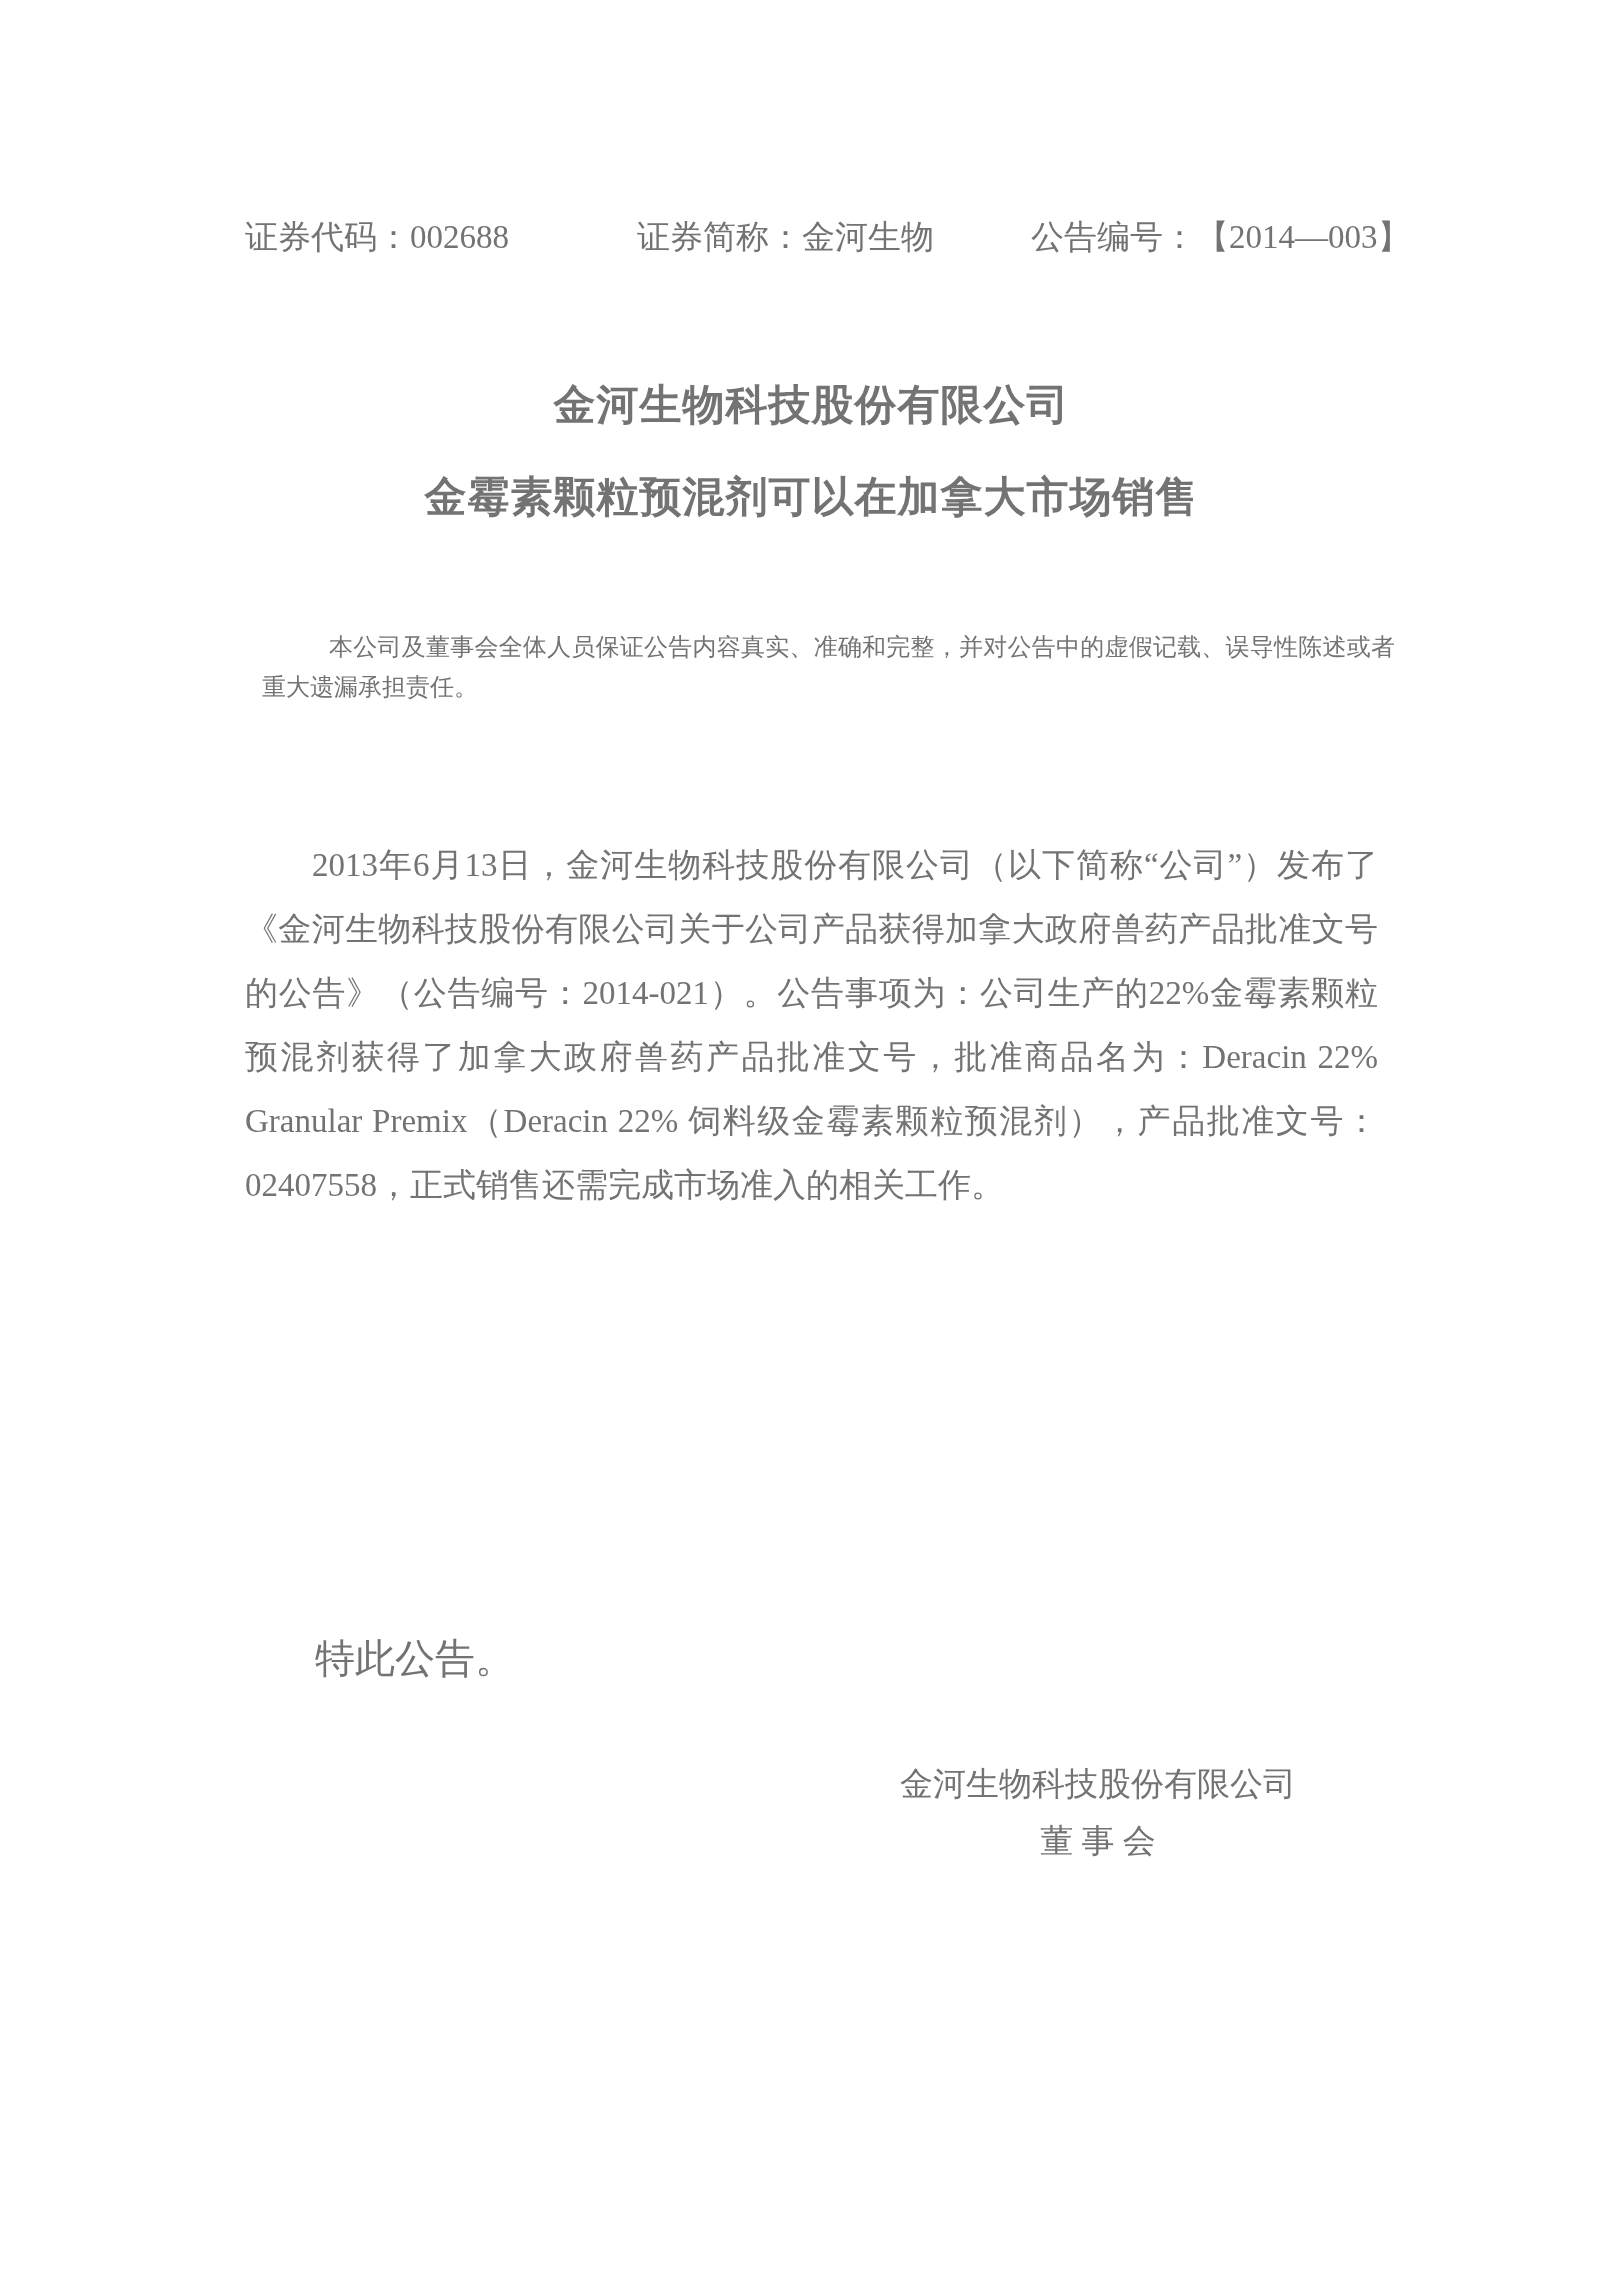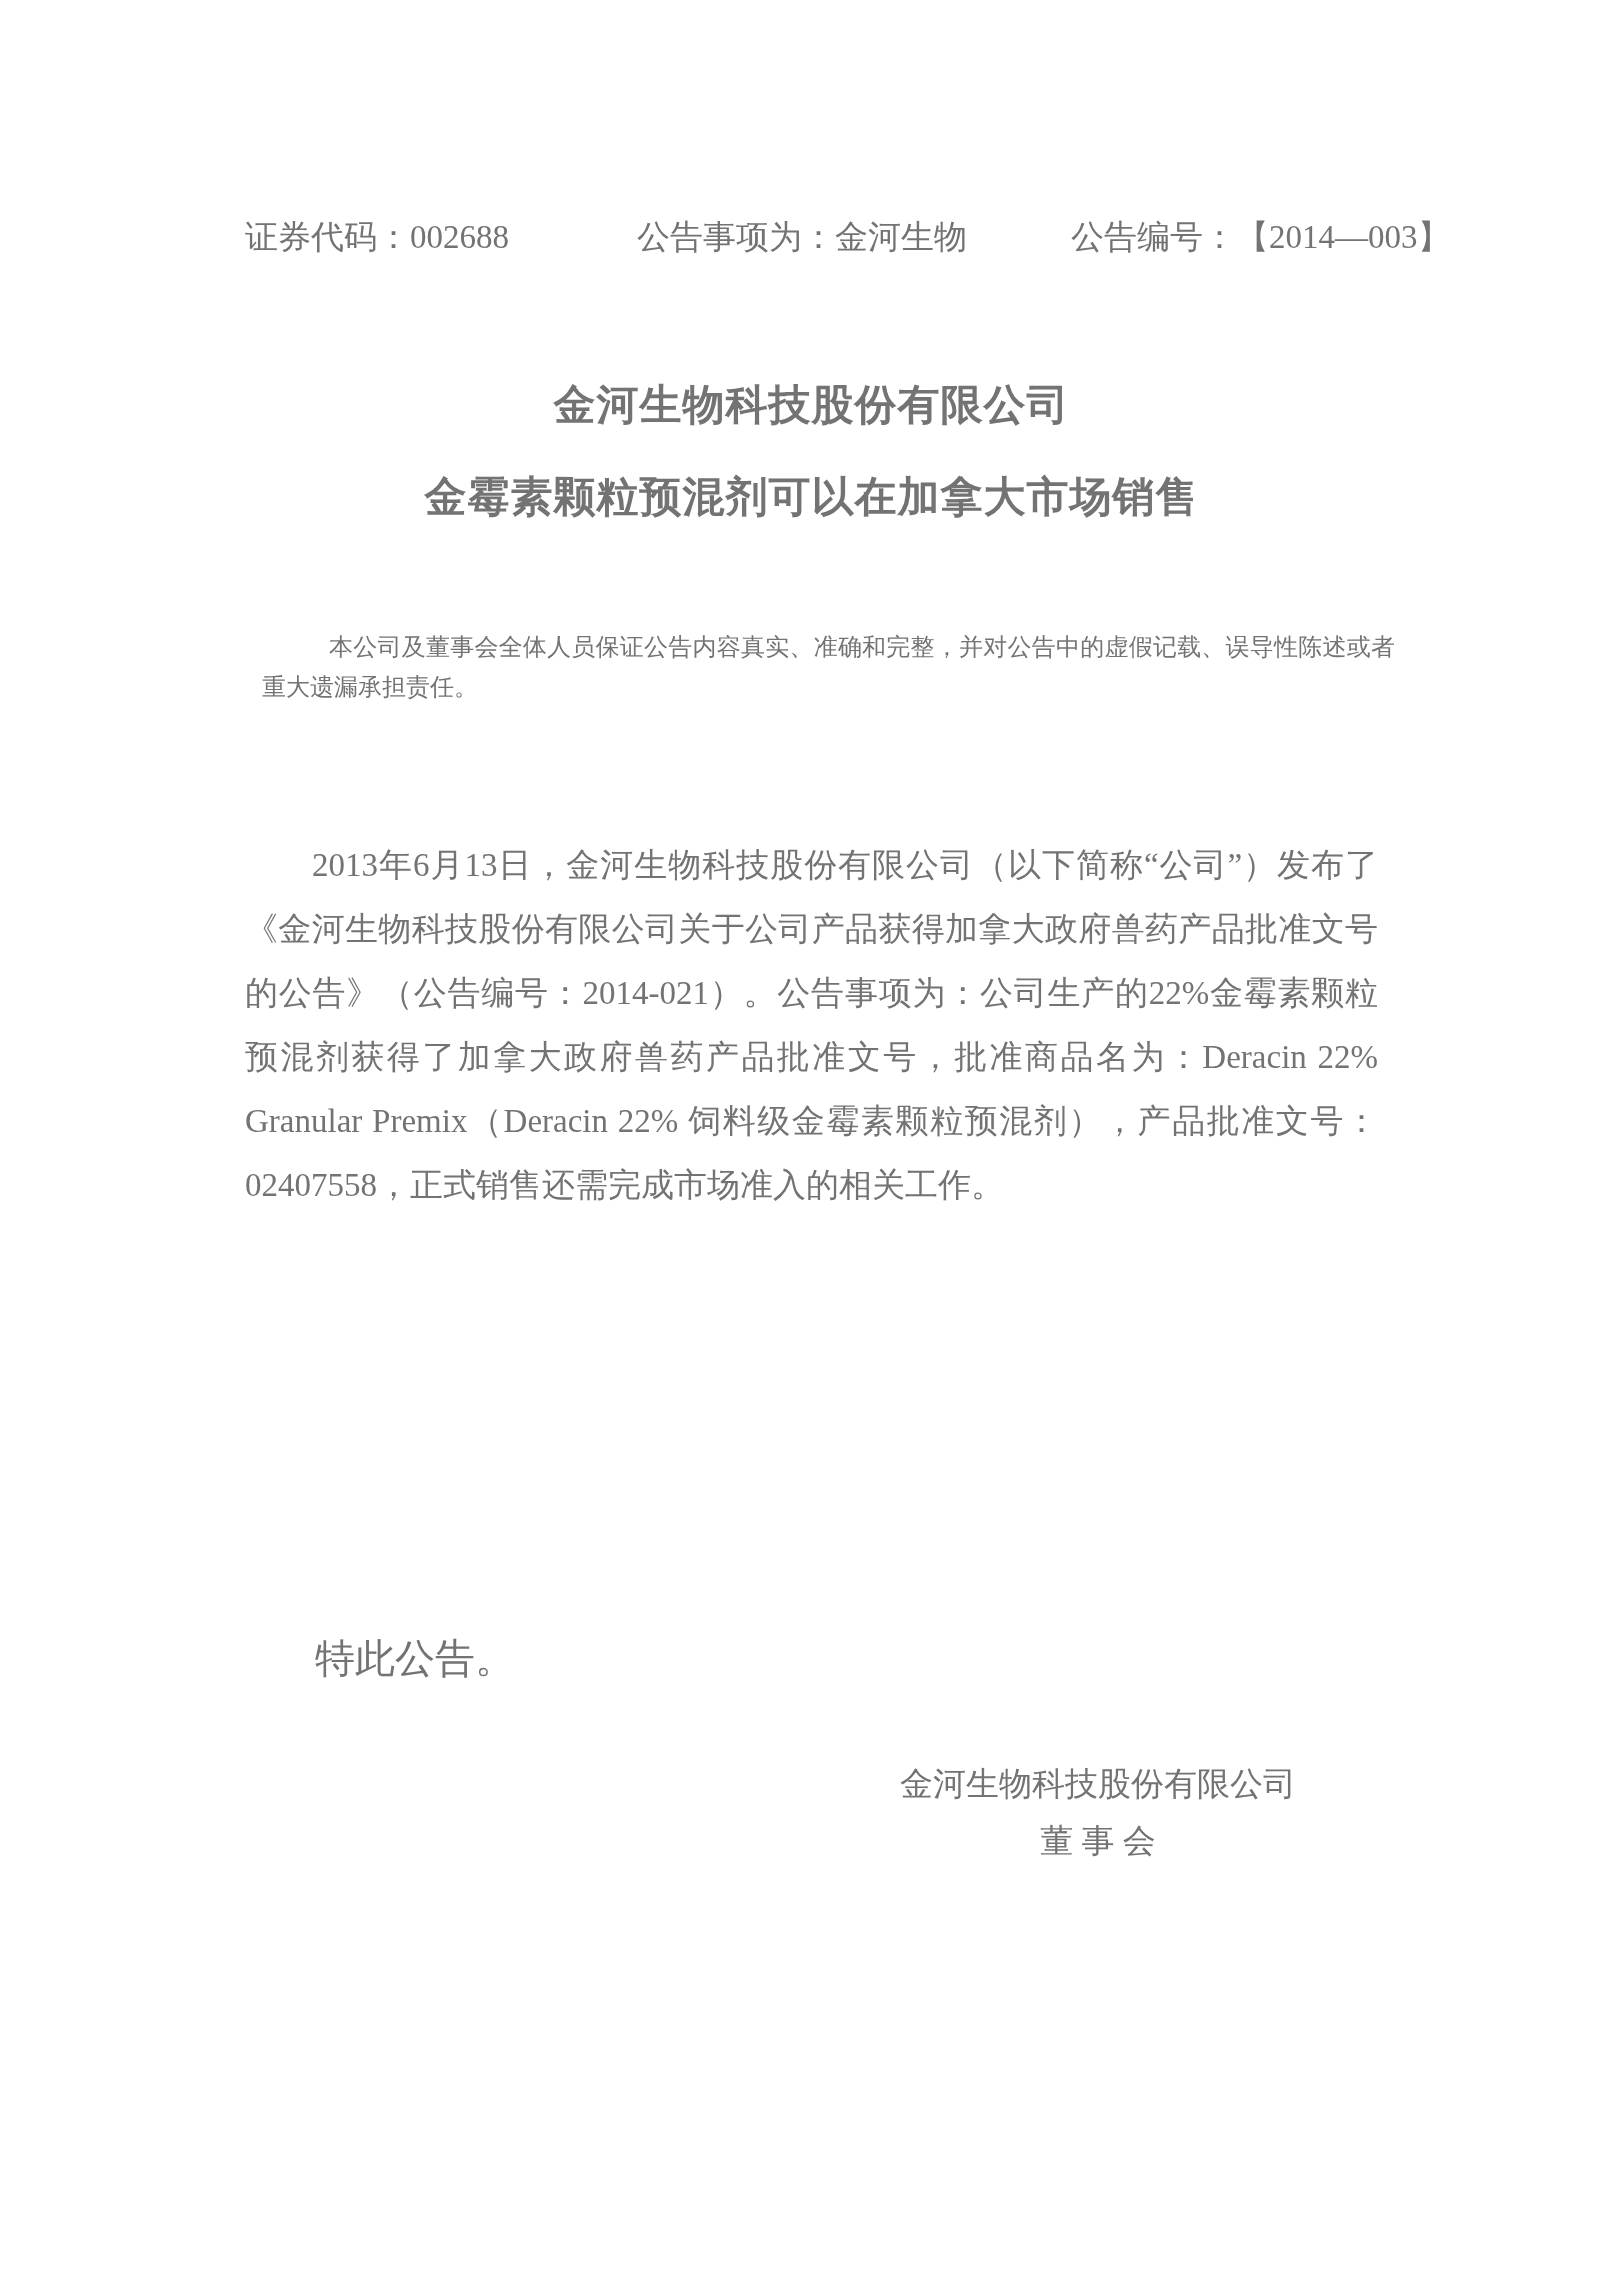--- a/index.html
+++ b/index.html
@@ -22,21 +22,21 @@
     top: 216px;
     left: 245px;
     width: 1176px;
     height: 47px;
     font-size: 33px;
     line-height: 43px;
     white-space: nowrap;
   }
   .doc-header .hdr-code  { position: absolute; left: 0; }
   .doc-header .hdr-name  { position: absolute; left: 392px; }
-  .doc-header .hdr-annno { position: absolute; left: 786px; margin-left: 40px; }
+  .doc-header .hdr-annno { position: absolute; left: 786px; }
 
   .doc-title-line1, .doc-title-line2 {
     position: absolute;
     left: 245px;
     width: 1133px;
     text-align: center;
     font-size: 42px;
     font-weight: bold;
     line-height: 51px;
     letter-spacing: 1px;
@@ -88,21 +88,21 @@
   }
   .signature .sig-line { margin: 0; }
 </style>
 </head>
 <body>
 
 <div class="page">
 
   <div class="doc-header">
     <span class="hdr-code">证券代码：002688</span>
-    <span class="hdr-name">公告事项为：金河生物</span>
+    <span class="hdr-name">证券简称：金河生物</span>
     <span class="hdr-annno">公告编号：【2014—003】</span>
   </div>
 
   <div class="doc-title-line1">金河生物科技股份有限公司</div>
 
   <div class="doc-title-line2">金霉素颗粒预混剂可以在加拿大市场销售</div>
 
   <div class="disclaimer">本公司及董事会全体人员保证公告内容真实、准确和完整，并对公告中的虚假记载、误导性陈述或者重大遗漏承担责任。</div>
 
   <div class="body-text">

